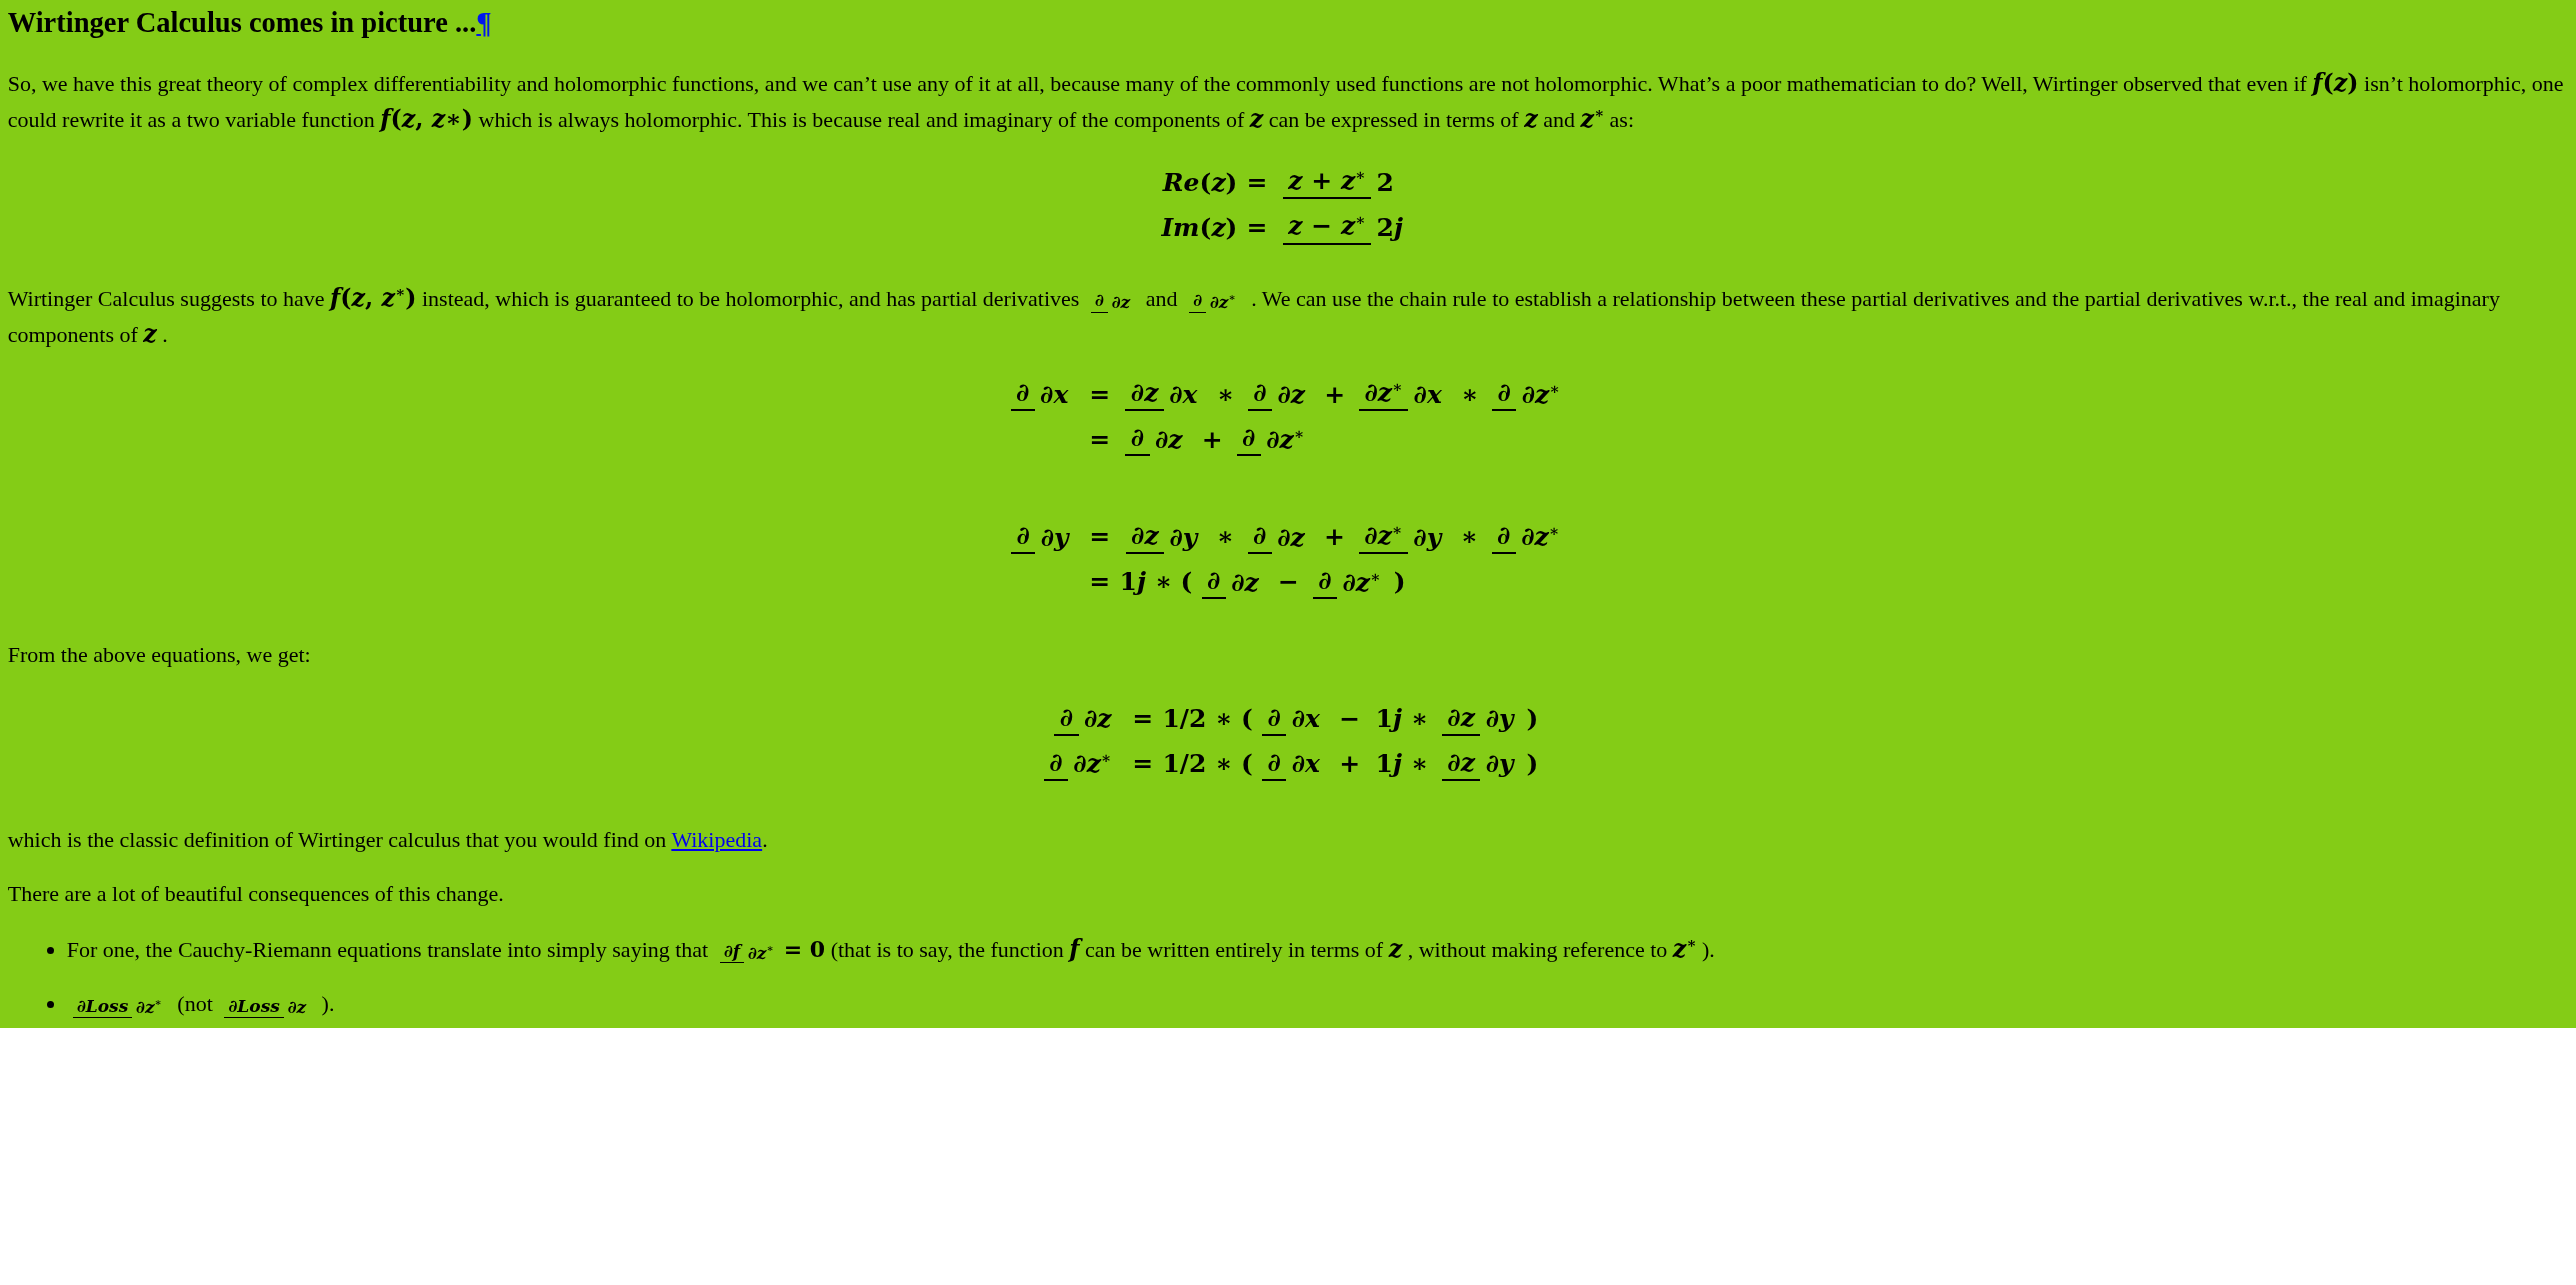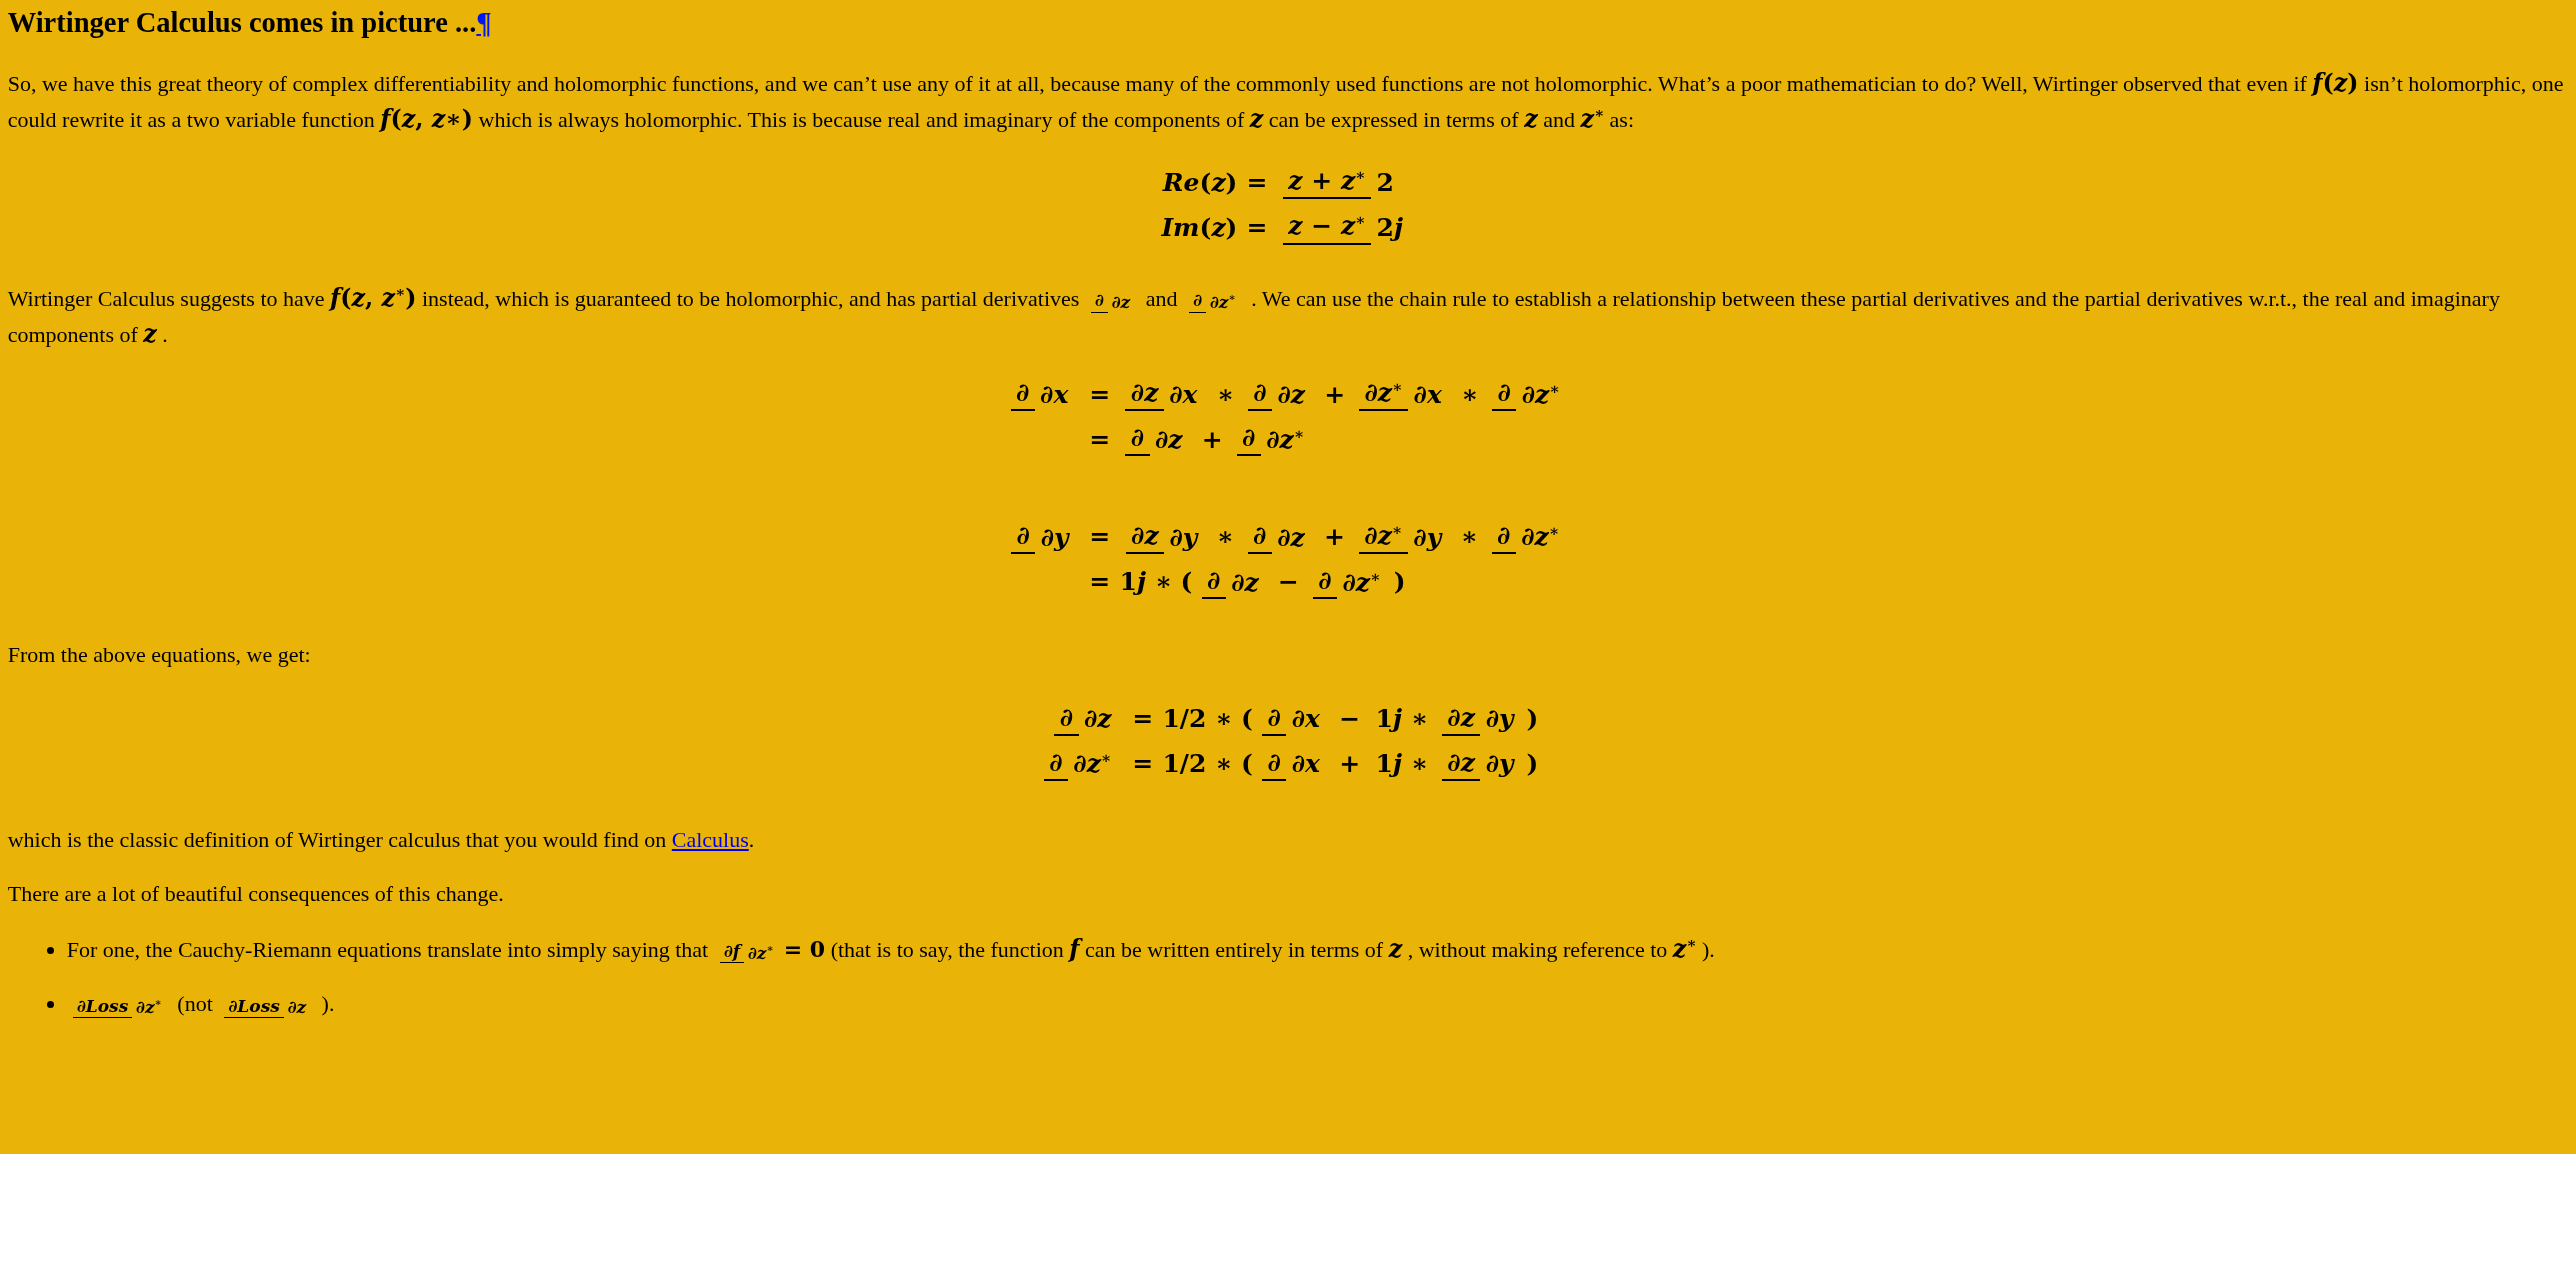--- a/index.html
+++ b/index.html
@@ -1,21 +1,21 @@
 <!DOCTYPE html>
 <html style="font-size:12.3px"><head>
 <meta charset="utf-8">
 <style>
   html, body { margin:0; padding:0; background:#ffffff; }
   .page {
-    width:2576px; height:1154px; box-sizing:border-box;
+    width:2576px; height:1028px; box-sizing:border-box;
     padding:4.6px 7.7px; overflow:hidden;
     font-family:"Liberation Serif", serif;
     font-size:22px; line-height:1.5; color:#000;
-    background:#eab308;
+    background:#84cc16;
   }
   h1.title { font-size:28.5px; line-height:1.2; font-weight:bold; margin:1.5px 0 26px; }
   .headerlink { color:#0016ee; text-decoration:underline; }
   .blink { color:#0000ee; text-decoration:underline; }
   p { margin:0 0 21.6px; }
 
   
   .math { font-family:"DejaVu Serif", serif; font-weight:bold; }
   .imath { font-size:1.08em;text-align:right; }
   sup { font-size:0.62em; }
@@ -220,21 +220,21 @@
       <span class="math eqop">+</span>
       <span class="math eqop">1<i>j</i> ∗</span>
       <span class="frac">
           <span class="fnum">∂<i>z</i></span>
           <span class="fden">∂<i>y</i></span>
         </span>
       <span class="math eqpost">)</span>
     </div>
   </div>
 
-  <p><span>which is the classic definition of Wirtinger calculus that you would find on </span><a class="blink">Calculus</a><span>.</span></p>
+  <p><span>which is the classic definition of Wirtinger calculus that you would find on </span><a class="blink">Wikipedia</a><span>.</span></p>
 
   <p><span>There are a lot of beautiful consequences of this change.</span></p>
 
   <ul class="consequences">
     <li><span>For one, the Cauchy-Riemann equations translate into simply saying that </span><span class="frac ifrac">
           <span class="fnum">∂<i>f</i></span>
           <span class="fden">∂<i>z</i><sup>∗</sup></span>
         </span><span class="math">= 0</span><span> (that is to say, the function </span><span class="math imath"><i>f</i></span><span> can be written entirely in terms of </span><span class="math imath"><i>z</i></span><span> , without making reference to </span><span class="math imath"><i>z</i><sup>∗</sup></span><span> ).</span></li>
     <li><span class="frac ifrac">
           <span class="fnum">∂<i>Loss</i></span>

